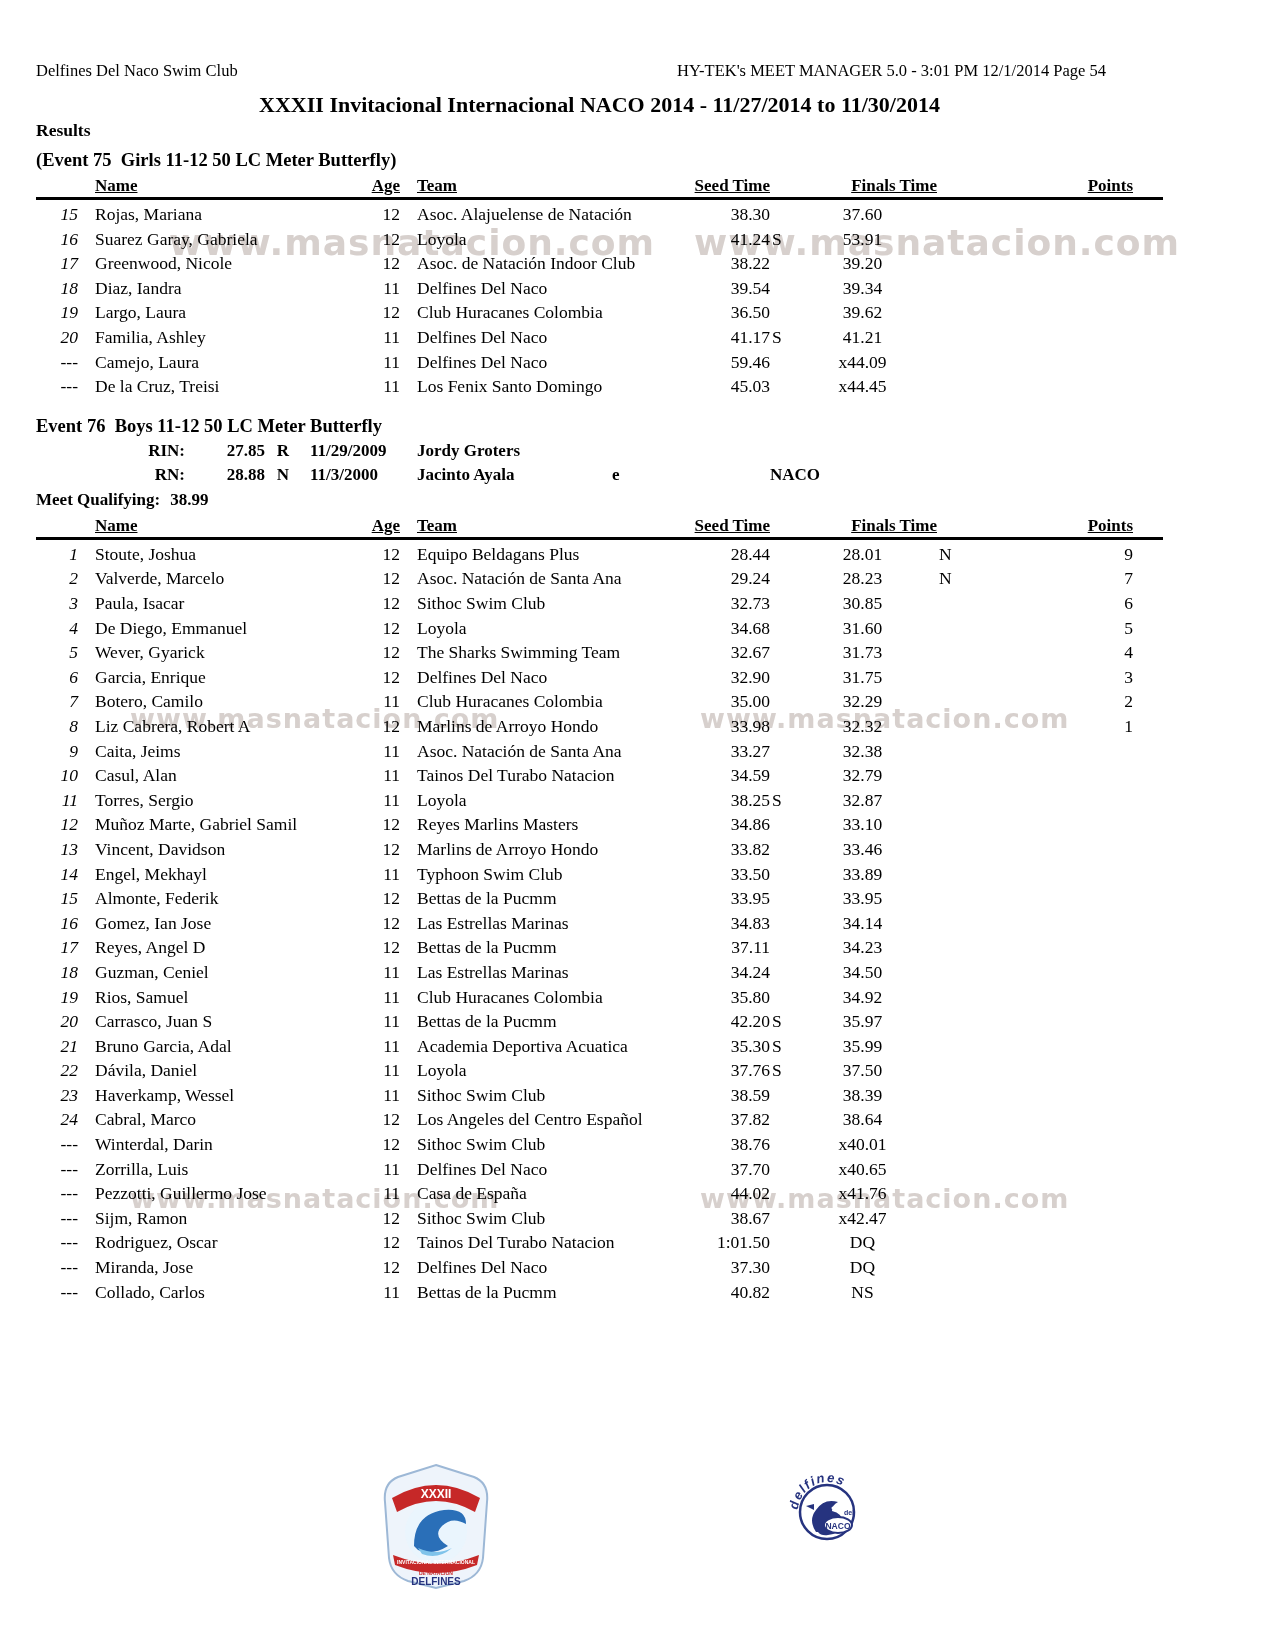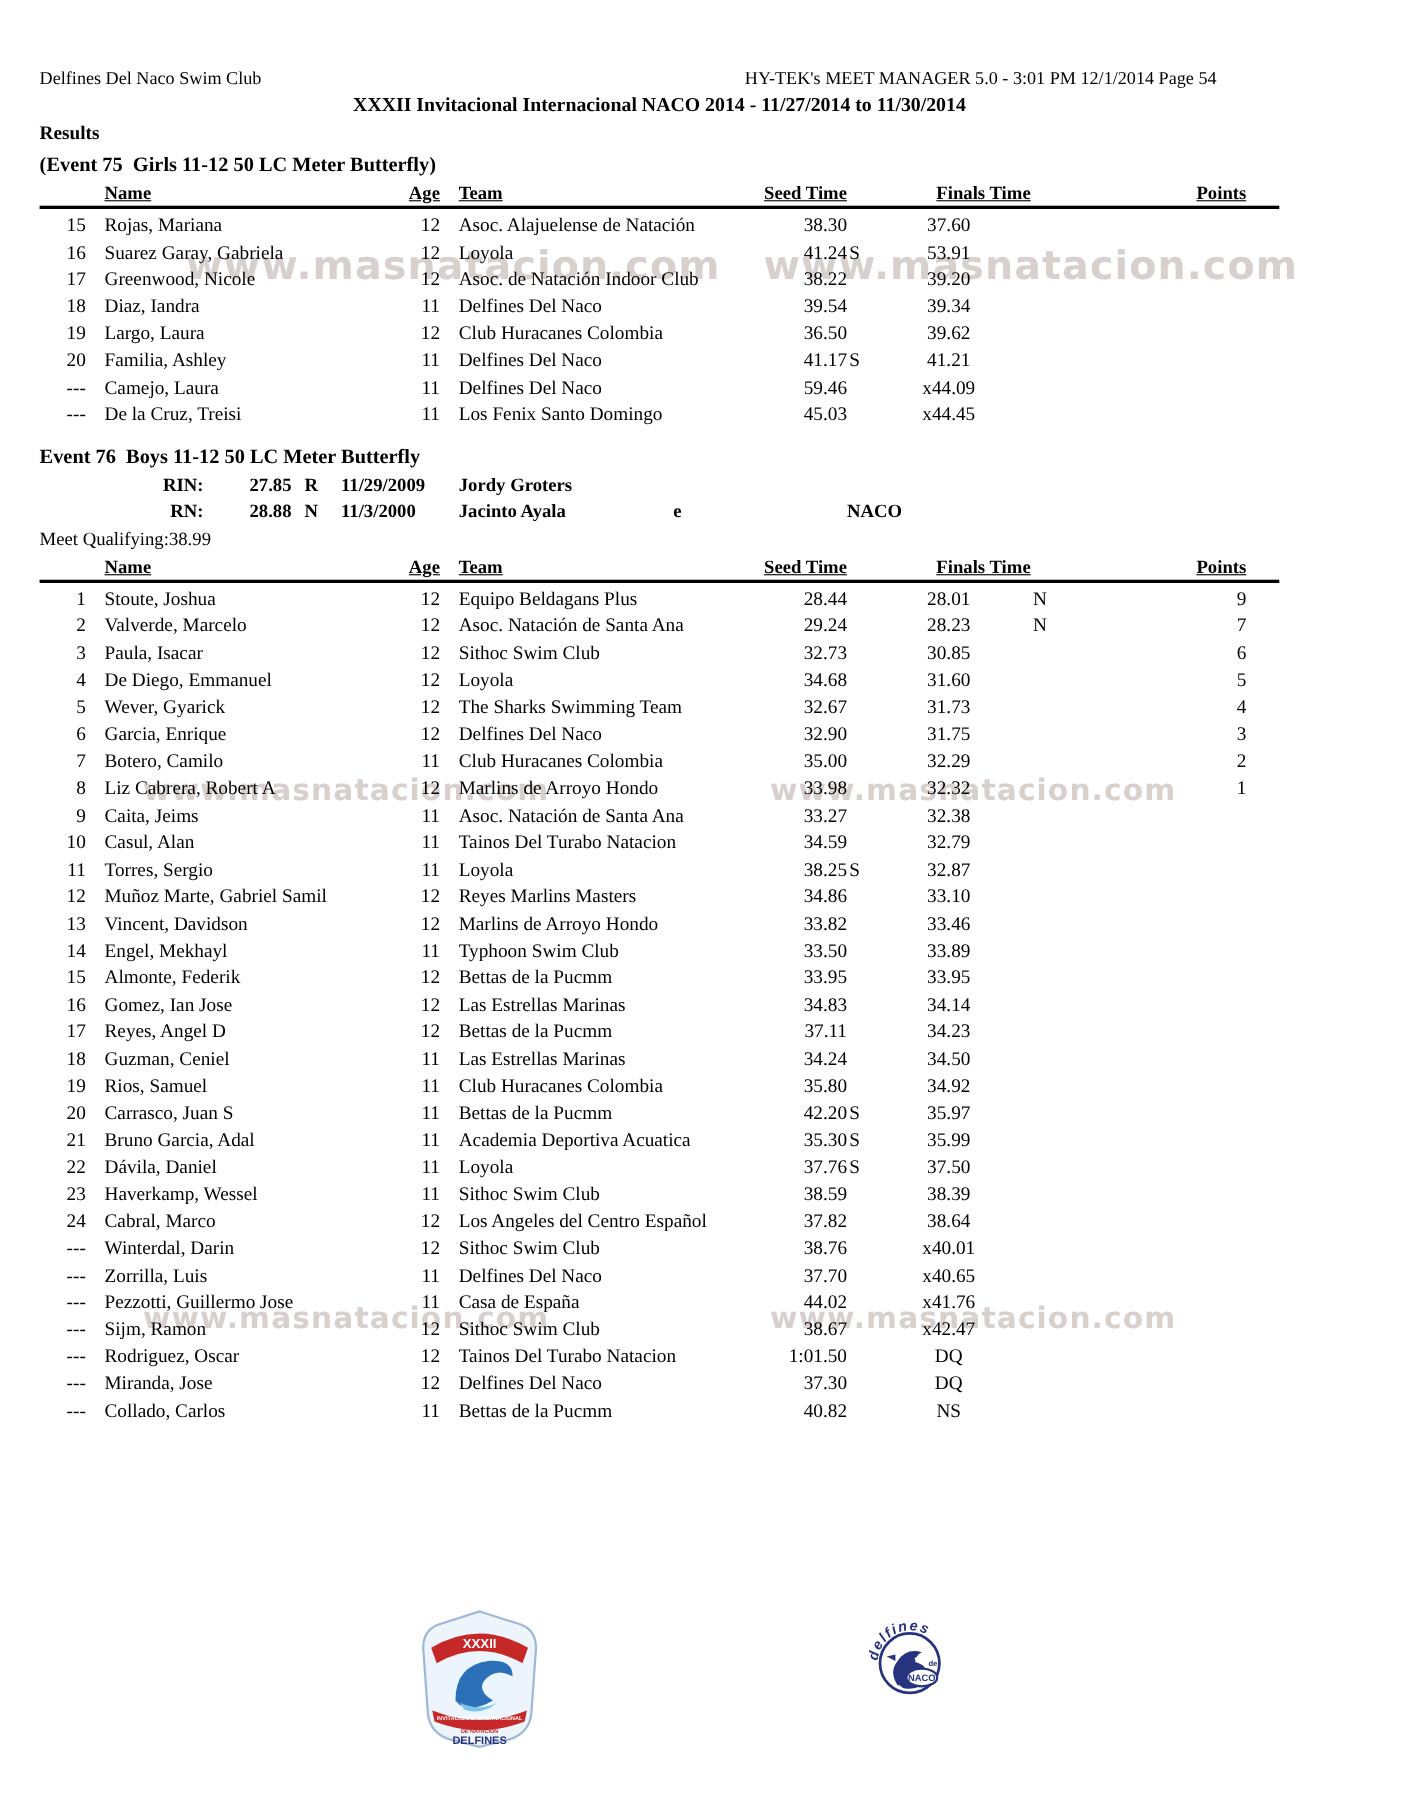--- a/index.html
+++ b/index.html
@@ -5,52 +5,52 @@
   html,body{margin:0;padding:0;background:#fff;}
   .page{position:relative;width:1275px;height:1650px;background:#fff;overflow:hidden;
         font-family:"Liberation Serif","DejaVu Serif",serif;color:#000;}
   
   .wm{position:absolute;font-family:"DejaVu Sans","Liberation Sans",sans-serif;
       font-weight:bold;color:#d7d0cd;letter-spacing:1px;white-space:nowrap;z-index:0;}
   .wm.big{font-size:36px;}
   .wm.small{font-size:27px;}
   .content{position:absolute;left:36px;top:60px;width:1127px;z-index:1;}
   .topline{display:flex;justify-content:space-between;font-size:16.5px;line-height:22px;padding-right:57px;}
-  .title{font-size:18px;font-weight:bold;text-align:center;line-height:26px;margin-top:0;white-space:pre-wrap;}
+  .title{font-size:22px;font-weight:bold;text-align:center;line-height:26px;margin-top:10px;white-space:pre-wrap;}
   .subtitle{font-size:17.5px;font-weight:bold;text-align:left;line-height:25px;white-space:pre-wrap;}
   .evt-heading{font-size:18.5px;font-weight:bold;line-height:26px;margin-top:4px;white-space:pre-wrap;}
   .hdr{display:grid;grid-template-columns:42px 284px 38px 286px 84px 18px 149px 18px 178px;
        font-weight:bold;font-size:17px;line-height:21px;margin-top:2px;}
   .hdr span{text-decoration:underline;}
   .h-name{grid-column:2;padding-left:17px;}
   .h-age{grid-column:3;text-align:right;}
   .h-team{grid-column:4;padding-left:17px;}
   .h-seed{grid-column:5;text-align:right;}
   .h-finals{grid-column:7;text-align:right;}
   .h-points{grid-column:9;text-align:right;}
   .rule{height:3px;background:#000;margin-top:1px;}
   .rows{margin-top:2px;}
   .row{display:grid;grid-template-columns:42px 284px 38px 286px 84px 18px 149px 18px 178px;
        font-size:17.5px;height:24.6px;line-height:24.6px;white-space:nowrap;}
-  .c-rank{text-align:right;}
+  .c-rank{text-align:right;font-style:italic;}
   .c-name{padding-left:17px;}
   .c-age{text-align:right;}
   .c-team{padding-left:17px;}
   .c-seed{text-align:right;}
   .c-ssuf{padding-left:2px;}
   .c-finals{text-align:center;}
   .c-fsuf{padding-left:2px;}
   .c-points{text-align:right;}
   .record{display:grid;grid-template-columns:149px 80px 36px 116px 195px 158px auto;
           font-weight:bold;font-size:17px;height:24.7px;line-height:24.7px;white-space:nowrap;}
   .r-label{text-align:right;}
   .r-time{text-align:right;}
   .r-flag{text-align:center;}
   .r-date{padding-left:9px;}
-  .qualifying{display:flex;gap:0;font-weight:normal;font-size:17px;height:24.7px;line-height:24.7px;}
+  .qualifying{display:flex;gap:10px;font-weight:bold;font-size:17px;height:24.7px;line-height:24.7px;}
   .logo{position:absolute;z-index:1;}
   #logo-left{left:378px;top:1462px;}
   #logo-right{left:788px;top:1466px;}
 </style>
 </head>
 <body>
 
 <div class="page">
 
   <span class="wm big" style="left:169px;top:222px">www.masnatacion.com</span>

